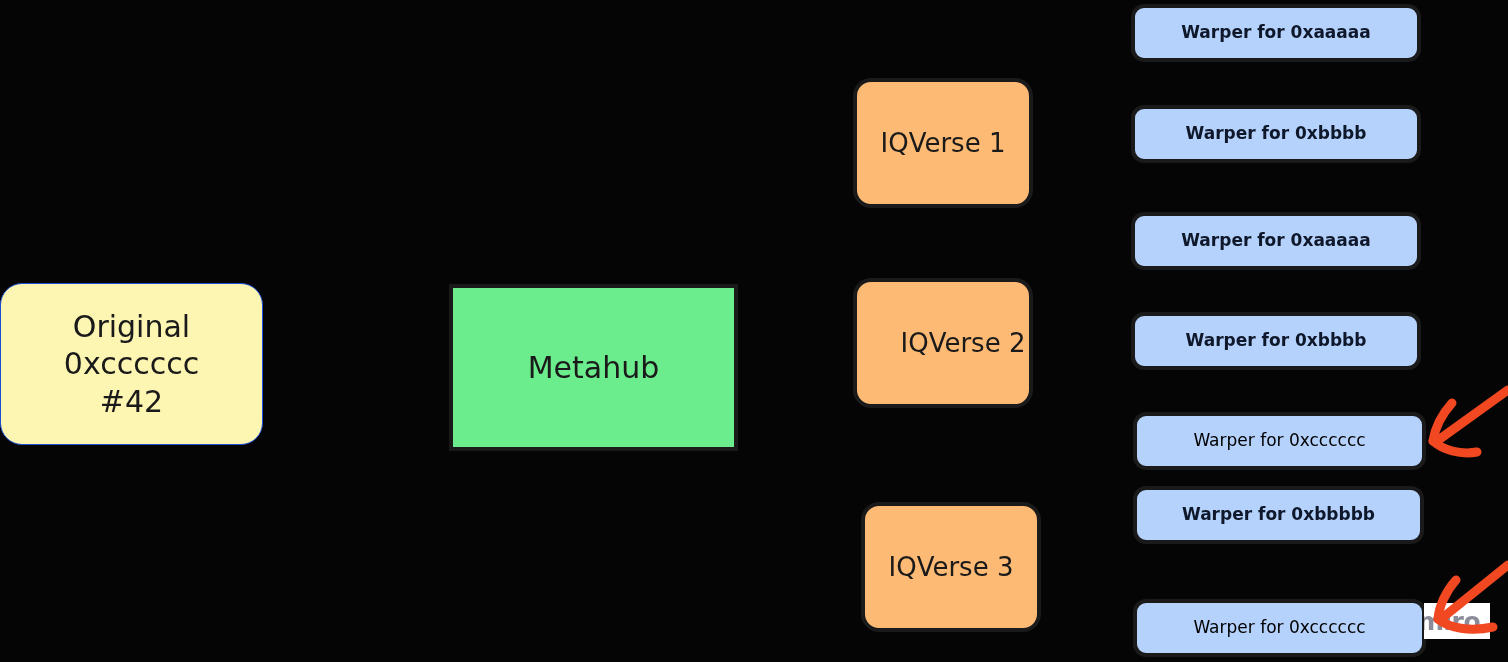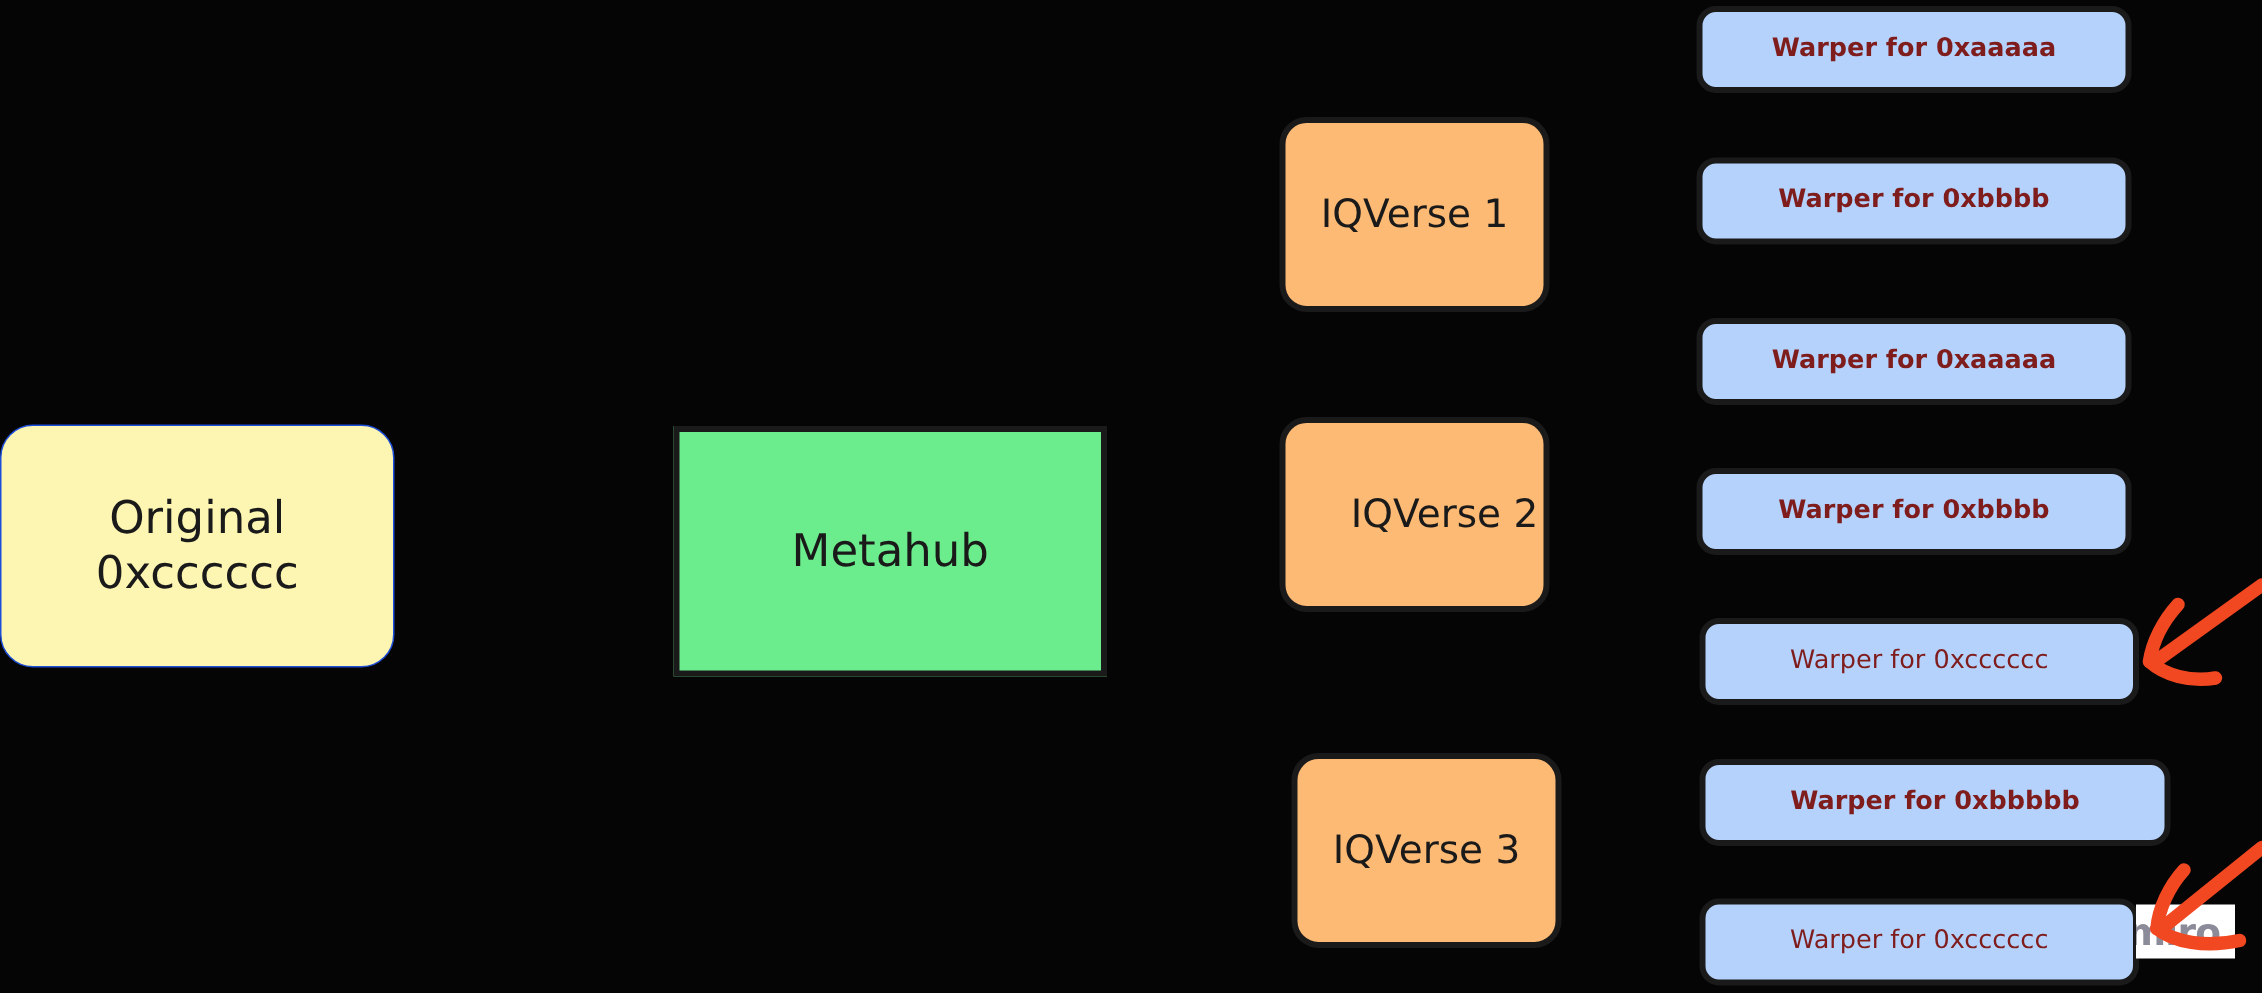--- a/index.html
+++ b/index.html
@@ -71,33 +71,33 @@
   .iqv-3 { left: 861px; top: 502px; }
 
   
   .node-warper {
     height: 58px;
     background: #b5d2fc;
     border: 4px solid #1a1a1a;
     border-radius: 13px;
     font-size: 17px;
     font-weight: 700;
-    color: #7f1d1d;
+    color: #0f172a;
   }
   .node-warper.muted {
     font-weight: 400;
-    color: #7f1d1d;
+    color: #000000;
   }
 
   .w1 { left: 1131px; top: 4px;   width: 290px; }
   .w2 { left: 1131px; top: 105px; width: 290px; }
   .w3 { left: 1131px; top: 212px; width: 290px; }
   .w4 { left: 1131px; top: 312px; width: 290px; }
   .w5 { left: 1133px; top: 412px; width: 293px; }
-  .w6 { left: 1133px; top: 506px; width: 314px; }
+  .w6 { left: 1133px; top: 486px; width: 291px; }
   .w7 { left: 1133px; top: 599px; width: 293px; }
 
   
   .miro-watermark {
     position: absolute;
     left: 1424px;
     top: 603px;
     width: 66px;
     height: 36px;
     background: #ffffff;
@@ -125,20 +125,21 @@
   }
 </style>
 </head>
 <body>
 
 <div id="canvas">
 
   <div class="node node-original">
     <div>
       <div>Original 0xcccccc</div>
+      <div>#42</div>
     </div>
   </div>
 
   <div class="node node-metahub">
     <span>Metahub</span>
   </div>
 
   <div class="node node-iqverse iqv-1">
     <span>IQVerse 1</span>
   </div>

